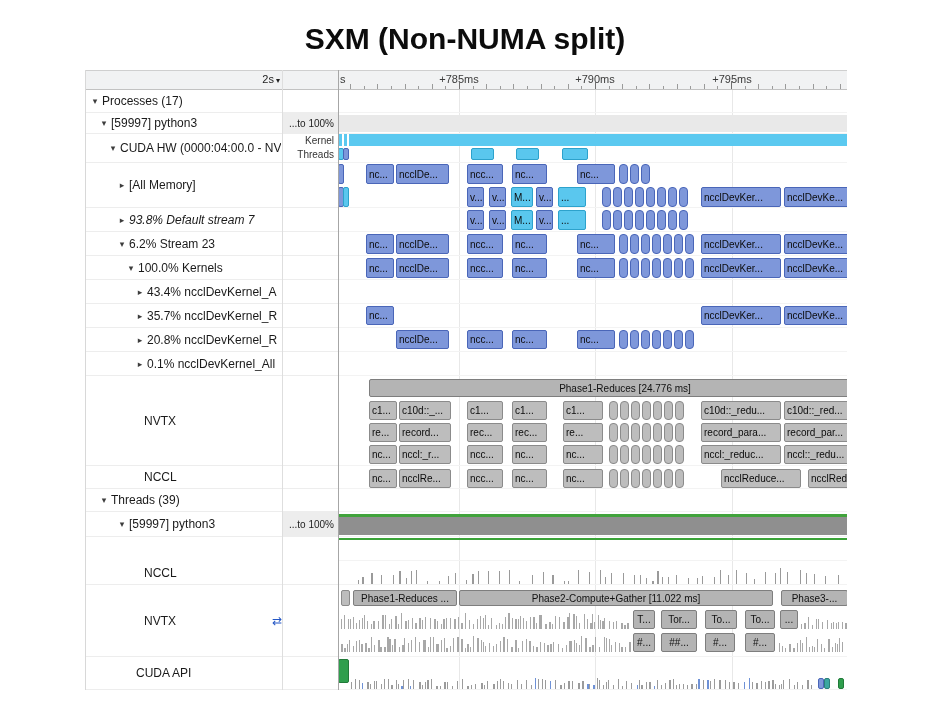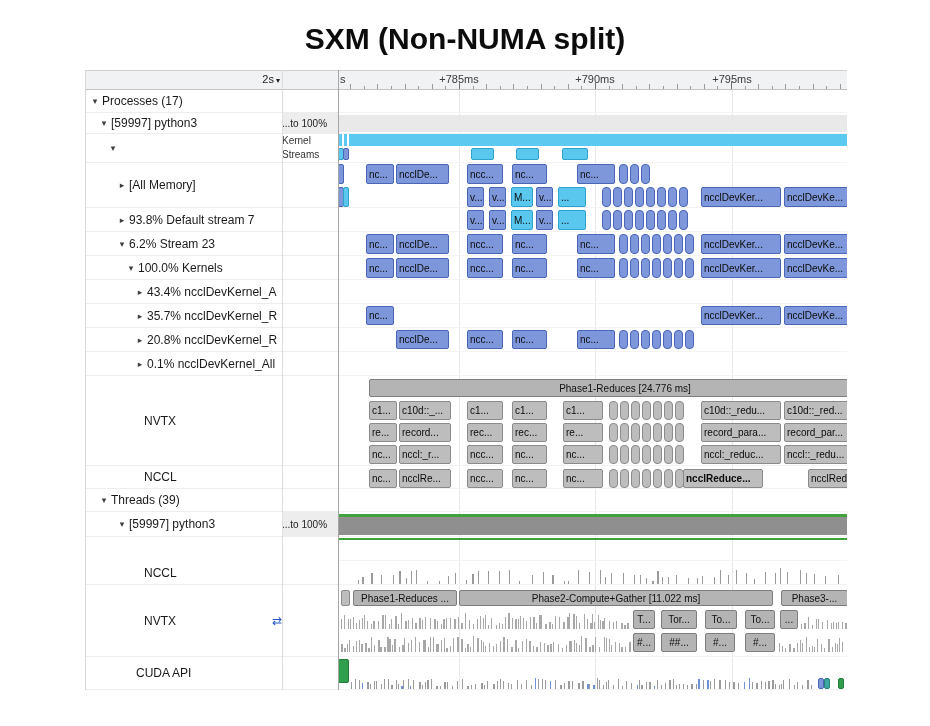--- a/index.html
+++ b/index.html
@@ -11,21 +11,21 @@
   #range .caret{font-size:8px;color:#222;margin-left:2px}
   .axlab{position:absolute;top:2px;font-size:11px;color:#3a3a3a;white-space:nowrap}
   .htick{position:absolute;bottom:0;width:1px;background:#9a9a9a}
   #divider1{position:absolute;left:196px;top:0;bottom:0;width:1px;background:#dedede;z-index:6}
   #divider2{position:absolute;left:252px;top:0;bottom:0;width:1px;background:#a6a6a6;z-index:6}
   #tree{position:absolute;left:0;top:0;width:252px;height:620px;z-index:4;background:#fff}
   .trow{position:absolute;left:0;width:252px;background:#fff;border-bottom:1px solid #ededed}
   .trow.selected{background:#7fb0e0}
   .arrow{position:absolute;top:0;width:12px;text-align:center;font-size:9px;color:#3d3d3d}
   .tlabel{position:absolute;top:0;right:57px;font-size:12px;color:#1a1a1a;white-space:nowrap;overflow:hidden}
-  .col2{position:absolute;left:196px;right:0;top:0;bottom:0;font-size:10px;color:#222;text-align:left;padding-right:4px;overflow:hidden}
+  .col2{position:absolute;left:196px;right:0;top:0;bottom:0;font-size:10px;color:#222;text-align:right;padding-right:4px;overflow:hidden}
   .col2gray{background:#ededed}
   .trow.selected .col2{background:#bcd4ed}
   .col2line{height:14px;line-height:14px;font-size:10px;color:#333}
   .nvtxicon{position:absolute;left:186px;font-size:12px;color:#2457c5}
   #timeline{position:absolute;left:252px;top:0;right:0;bottom:0;z-index:1;background:#fff;overflow:hidden}
   .gridv{position:absolute;top:20px;bottom:0;width:1px;background:#e8e8e8;z-index:0}
   .rline{position:absolute;left:0;right:0;height:1px;background:#f3f3f3;z-index:0}
   .lane{position:absolute;left:0;width:510px;z-index:1}
   .blk{position:absolute;top:1px;bottom:1px;display:flex;align-items:center;font-size:10px;white-space:nowrap;overflow:hidden;border-radius:2px;padding:0 2px;color:#0b0b0b}
   .c-blue{background:#7e97da;border:1px solid #4a66b8}
@@ -102,33 +102,34 @@
         <div class="tlabel" style="left: 16px; line-height: 23px;">Processes (17)</div>
         <div class="col2"></div>
       </div>
       <div class="trow" style="top: 43px; height: 21px;">
         <div class="arrow" style="left: 12px; line-height: 21px;">▾</div>
         <div class="tlabel" style="left: 25px; line-height: 21px;">[59997] python3</div>
         <div class="col2 col2gray" style="line-height: 21px;">...to 100%</div>
       </div>
       <div class="trow" style="top: 64px; height: 29px;">
         <div class="arrow" style="left: 21px; line-height: 29px;">▾</div>
+        <div class="tlabel" style="left: 34px; line-height: 29px;">CUDA HW (0000:04:00.0 - NV</div>
         <div class="col2">
           <div class="col2line">Kernel</div>
-          <div class="col2line">Streams</div>
+          <div class="col2line">Threads</div>
         </div>
       </div>
       <div class="trow" style="top: 93px; height: 45px;">
         <div class="arrow" style="left: 30px; line-height: 45px;">▸</div>
         <div class="tlabel" style="left: 43px; line-height: 45px;">[All Memory]</div>
         <div class="col2"></div>
       </div>
       <div class="trow" style="top: 138px; height: 24px;">
         <div class="arrow" style="left: 30px; line-height: 24px;">▸</div>
-        <div class="tlabel" style="left: 43px; line-height: 24px;">93.8% Default stream 7</div>
+        <div class="tlabel" style="left: 43px; line-height: 24px; font-style: italic;">93.8% Default stream 7</div>
         <div class="col2"></div>
       </div>
       <div class="trow" style="top: 162px; height: 24px;">
         <div class="arrow" style="left: 30px; line-height: 24px;">▾</div>
         <div class="tlabel" style="left: 43px; line-height: 24px;">6.2% Stream 23</div>
         <div class="col2"></div>
       </div>
       <div class="trow" style="top: 186px; height: 24px;">
         <div class="arrow" style="left: 39px; line-height: 24px;">▾</div>
         <div class="tlabel" style="left: 52px; line-height: 24px;">100.0% Kernels</div>
@@ -376,21 +377,21 @@
         <div class="blk c-gray" style="left: 129px; width: 36px;">ncc...</div>
         <div class="blk c-gray" style="left: 174px; width: 35px;">nc...</div>
         <div class="blk c-gray" style="left: 225px; width: 40px;">nc...</div>
         <div class="pill pillg" style="left: 271px;"></div>
         <div class="pill pillg" style="left: 282px;"></div>
         <div class="pill pillg" style="left: 293px;"></div>
         <div class="pill pillg" style="left: 304px;"></div>
         <div class="pill pillg" style="left: 315px;"></div>
         <div class="pill pillg" style="left: 326px;"></div>
         <div class="pill pillg" style="left: 337px;"></div>
-        <div class="blk c-gray" style="left: 345px; width: 80px; font-weight: bold;">ncclReduce...</div>
+        <div class="blk c-gray" style="left: 383px; width: 80px;">ncclReduce...</div>
         <div class="blk c-gray" style="left: 446px; width: 70px; margin-left: 24px;">ncclReduc...</div>
       </div>
       <div class="lane" style="top: 444px; height: 21px;">
         <div class="threadutil" style="left: 0px; width: 510px;"></div>
       </div>
       <div class="lane" style="top: 468px; height: 4px;">
         <div class="greenline" style="left: 0px; width: 510px;"></div>
       </div>
       <div class="lane" style="top: 493px; height: 22px;">
         <div class="tick" style="left: 20px; width: 1px; height: 4px; background: rgb(154, 154, 154);"></div>

